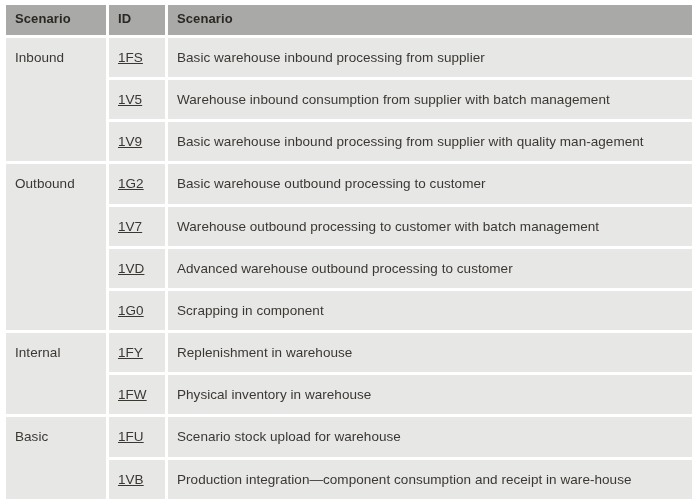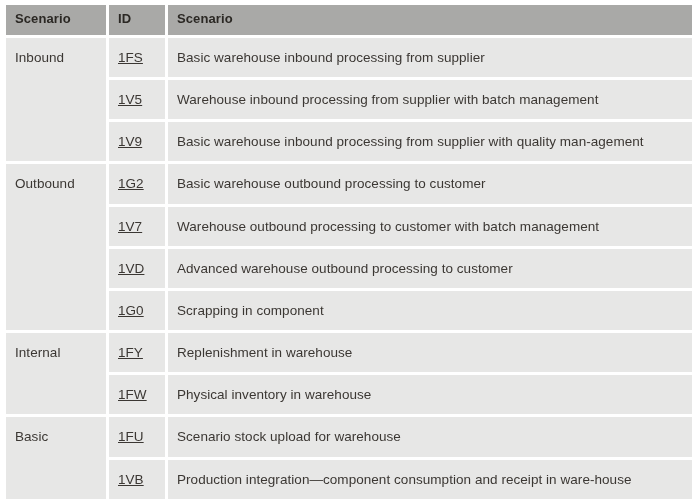--- a/index.html
+++ b/index.html
@@ -84,21 +84,21 @@
       </tr>
     </thead>
     <tbody id="table-body">
         <tr>
           <td class="scenario-cell" rowspan="3">Inbound</td>
           <td class="id-cell">1FS</td>
           <td class="process-cell">Basic warehouse inbound processing from supplier</td>
         </tr>
         <tr>
           <td class="id-cell">1V5</td>
-          <td class="process-cell">Warehouse inbound processing from supplier with batch management</td>
+          <td class="process-cell">Warehouse inbound consumption from supplier with batch management</td>
         </tr>
         <tr>
           <td class="id-cell">1V9</td>
           <td class="process-cell">Basic warehouse inbound processing from supplier with quality man-agement</td>
         </tr>
         <tr>
           <td class="scenario-cell" rowspan="4">Outbound</td>
           <td class="id-cell">1G2</td>
           <td class="process-cell">Basic warehouse outbound processing to customer</td>
         </tr>

